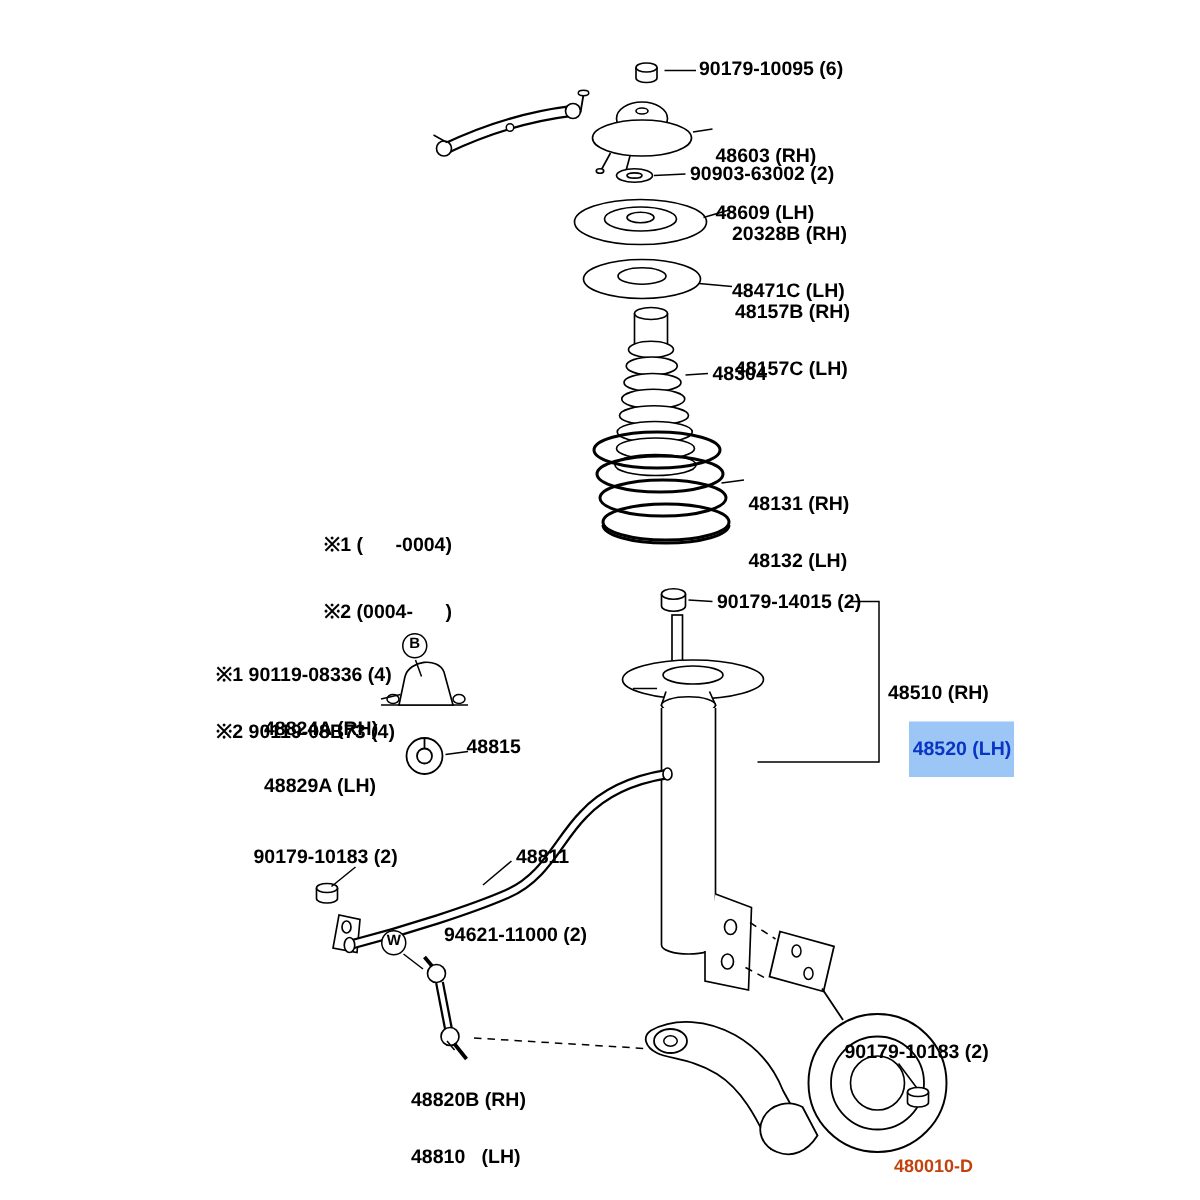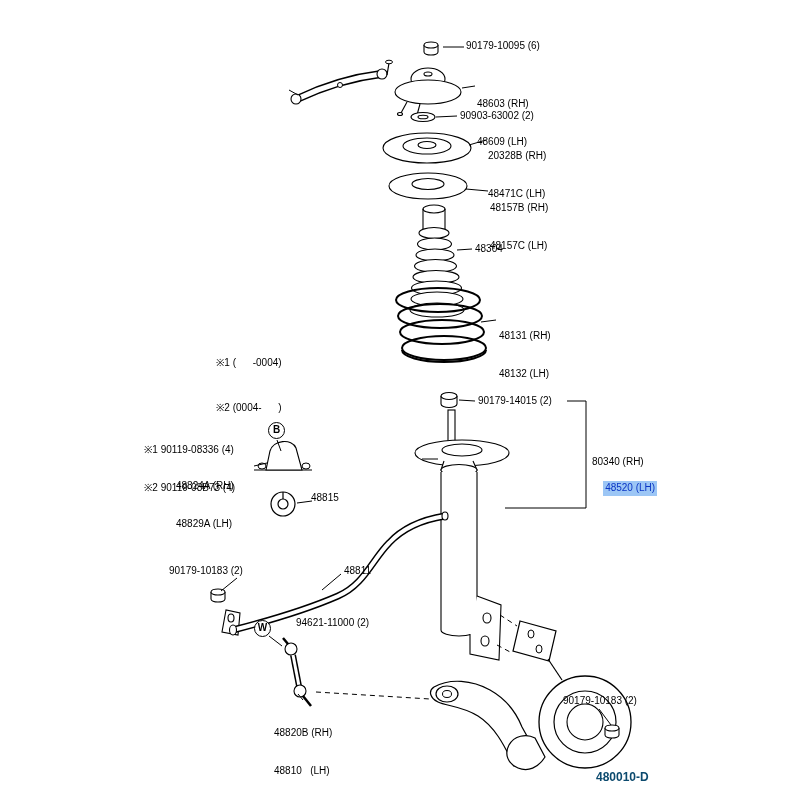--- a/index.html
+++ b/index.html
@@ -3,31 +3,31 @@
 <meta charset="utf-8">
 <style>
   * { margin:0; padding:0; box-sizing:border-box; }
   html,body { background:#fff; }
   .page {
     position:relative; width:800px; height:800px; background:#ffffff;
     font-family:"Liberation Sans", sans-serif; overflow:hidden;
   }
   svg.art { position:absolute; left:0; top:0; }
   .lbl {
-    position:absolute; font-size:10px; font-weight:normal; color:#000;
+    position:absolute; font-size:13px; font-weight:bold; color:#000;
     white-space:pre; line-height:12.5px;
   }
   .lbl.wide { line-height:15px; }
-  .hl { display:inline-block; padding:1px 2px; }
+  .hl { display:inline-block; padding:12px 2px; }
   .marker {
     position:absolute; width:17px; height:17px; border:1.4px solid #000;
     border-radius:50%; font-size:10px; font-weight:bold; text-align:center;
     line-height:14px; background:#fff; color:#000;
   }
-  .code { position:absolute; font-size:12px; font-weight:bold; color:#0c4a6e; }
+  .code { position:absolute; font-size:12px; font-weight:bold; color:#c2410c; }
 </style>
 </head>
 <body>
 
 <div class="page">
 
   <svg class="art" width="800" height="800" viewBox="0 0 800 800">
 
     <g fill="#fff" stroke="#000" stroke-width="1.1">
       <path d="M424,45 L424,52 A7,3 0 0 0 438,52 L438,45"></path>
@@ -235,21 +235,21 @@
 
   <div class="marker" style="left:268px;top:422px">B</div>
 
   <div class="lbl" style="left:176px;top:455px">
     <div>48824A (RH)</div>
     <div>48829A (LH)</div>
   </div>
 
 
   <div class="lbl" style="left:592px;top:431px">
-    <div>80340 (RH)</div>
+    <div>48510 (RH)</div>
     <div class="hl" style="background-color: rgb(156, 198, 245); color: rgb(10, 53, 196);">48520 (LH)</div>
   </div>
 
   <div class="lbl" style="left:311px;top:492px">48815</div>
 
   <div class="lbl" style="left:169px;top:565px">90179-10183 (2)</div>
 
   <div class="lbl" style="left:344px;top:565px">48811</div>
 
   <div class="marker" style="left:254px;top:620px">W</div>

